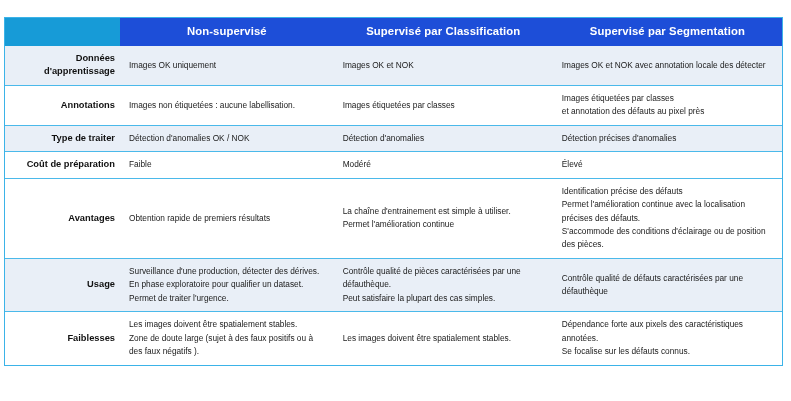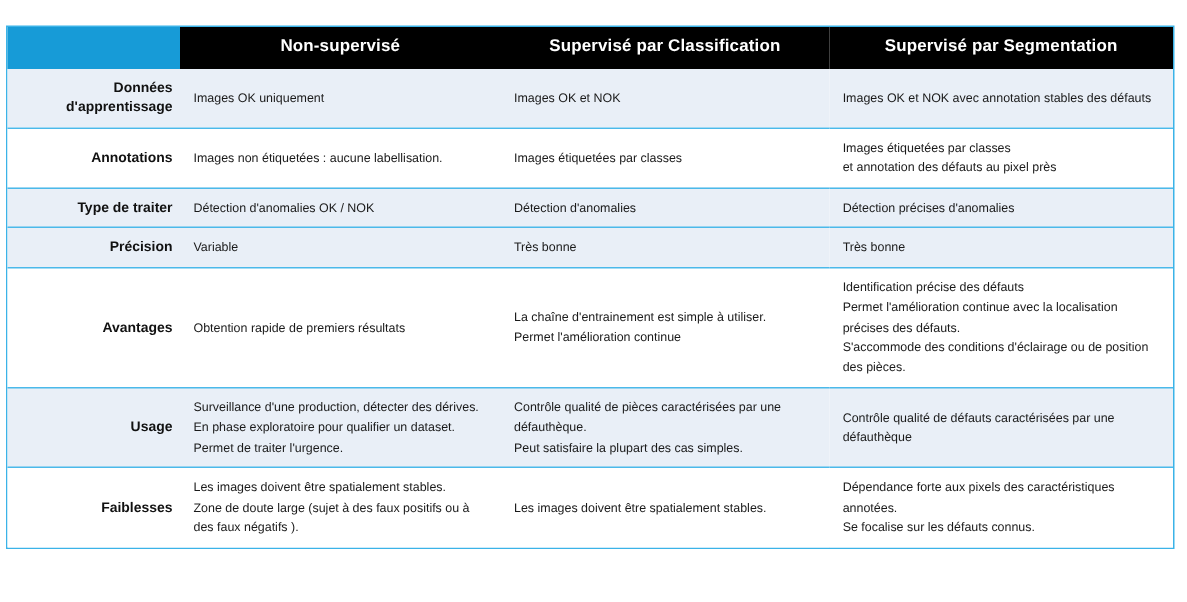--- a/index.html
+++ b/index.html
@@ -39,21 +39,21 @@
     table-layout: fixed;
   }
 
   table.cmp col.c-label { width: 14.8%; }
   table.cmp col.c-uns   { width: 27.5%; }
   table.cmp col.c-cls   { width: 28.2%; }
   table.cmp col.c-seg   { width: 29.5%; }
 
   
   thead th {
-    background: #000000;
+    background: #1d4ed8;
     color: #ffffff;
     font-size: 11.3px;
     font-weight: bold;
     text-align: center;
     padding: 7px 4px 8px 4px;
     border: none;
     letter-spacing: 0.1px;
     line-height: 1.15;
   }
   thead th.blank-head {
@@ -121,21 +121,21 @@
               <span class="line">Données</span>
               <span class="line">d'apprentissage</span>
             </td>
             <td>
               <span class="line">Images OK uniquement</span>
             </td>
             <td>
               <span class="line">Images OK et NOK</span>
             </td>
             <td>
-              <span class="line">Images OK et NOK avec annotation stables des défauts</span>
+              <span class="line">Images OK et NOK avec annotation locale des détecter</span>
             </td>
           </tr>
           <tr class="plain">
             <td class="rowlabel">
               <span class="line">Annotations</span>
             </td>
             <td>
               <span class="line">Images non étiquetées : aucune labellisation.</span>
             </td>
             <td>
@@ -153,32 +153,32 @@
             <td>
               <span class="line">Détection d'anomalies OK / NOK</span>
             </td>
             <td>
               <span class="line">Détection d'anomalies</span>
             </td>
             <td>
               <span class="line">Détection précises d'anomalies</span>
             </td>
           </tr>
-          <tr class="shade">
-            <td class="rowlabel">
-              <span class="line">Précision</span>
-            </td>
-            <td>
-              <span class="line">Variable</span>
-            </td>
-            <td>
-              <span class="line">Très bonne</span>
-            </td>
-            <td>
-              <span class="line">Très bonne</span>
+          <tr class="plain">
+            <td class="rowlabel">
+              <span class="line">Coût de préparation</span>
+            </td>
+            <td>
+              <span class="line">Faible</span>
+            </td>
+            <td>
+              <span class="line">Modéré</span>
+            </td>
+            <td>
+              <span class="line">Élevé</span>
             </td>
           </tr>
           <tr class="plain">
             <td class="rowlabel">
               <span class="line">Avantages</span>
             </td>
             <td>
               <span class="line">Obtention rapide de premiers résultats</span>
             </td>
             <td>

